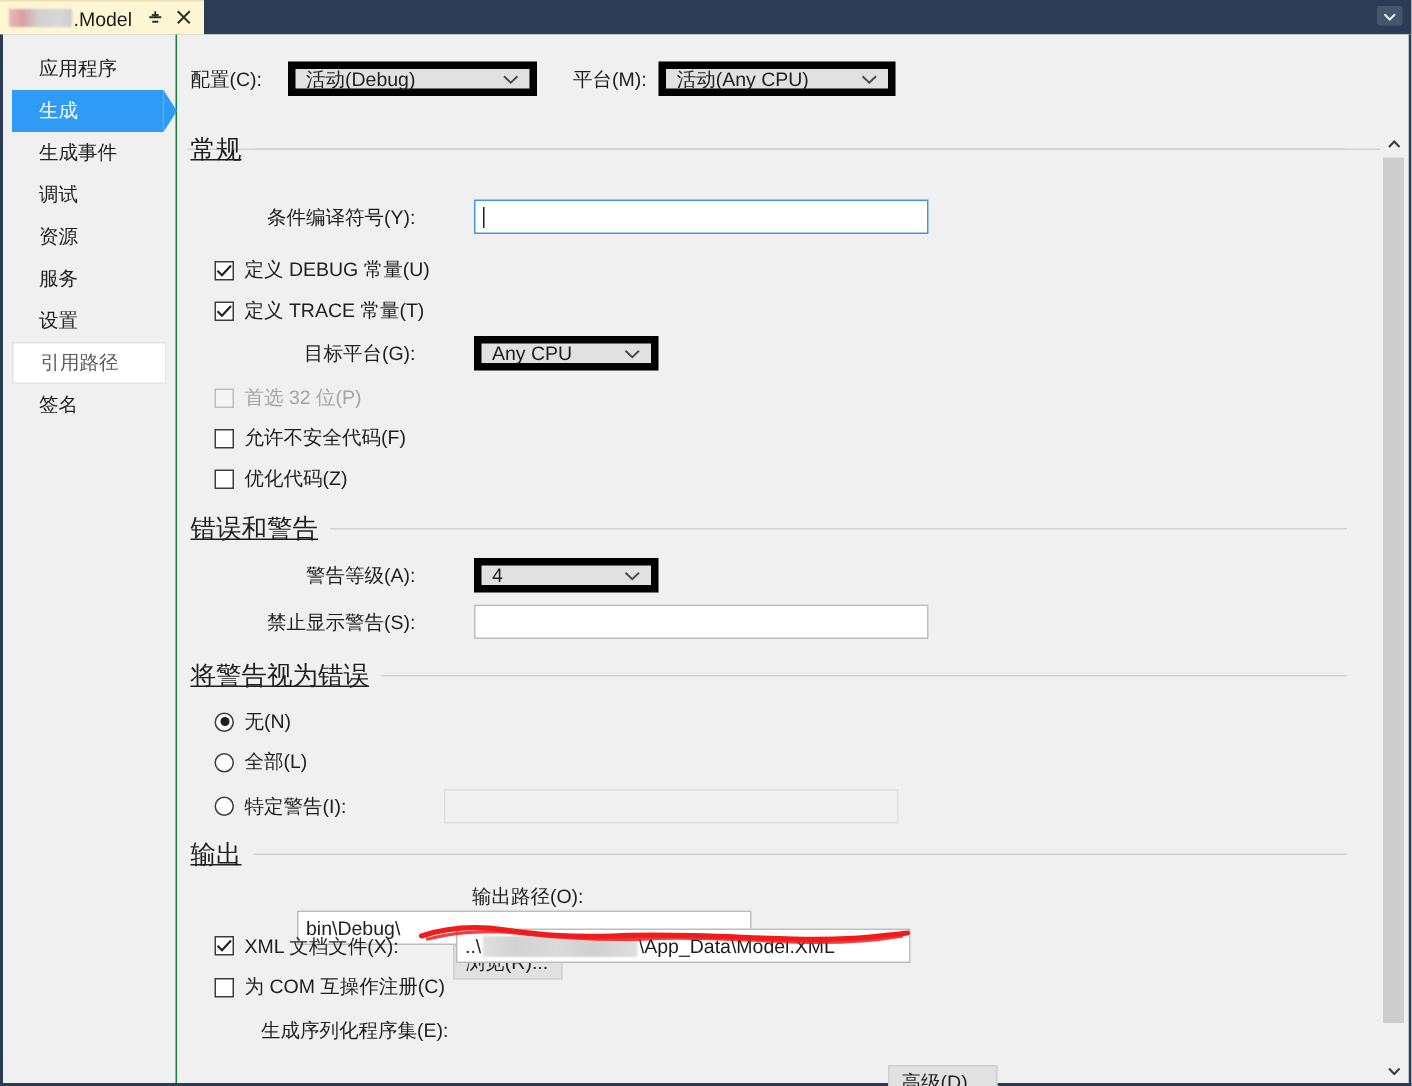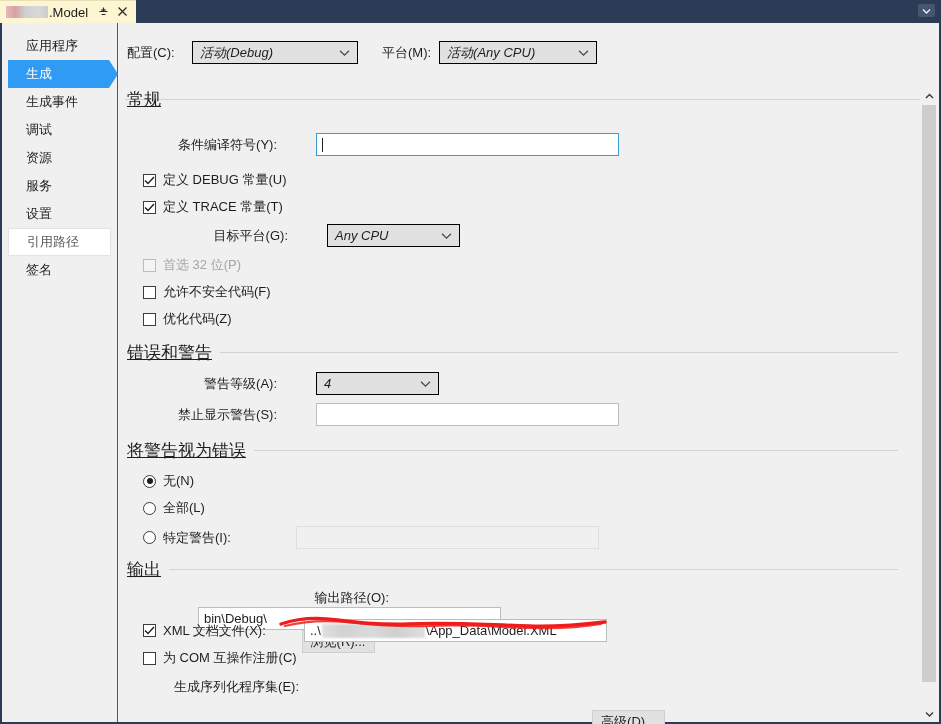--- a/index.html
+++ b/index.html
@@ -121,27 +121,26 @@
     font-size: 13px;
     color: #1e1e1e;
     white-space: nowrap;
   }
   .lbl.disabled { color: #a5a5a5; }
 
   
   .combo {
     height: 23px;
     background: #e1e1e1;
-    border: 1px solid #000000;
+    border: 5px solid #000000;
     display: flex; align-items: center;
     padding: 0 0 0 7px;
     font-size: 13px;
     color: #1e1e1e;
     position: relative;
-    font-style: italic;
   }
   .combo .chev {
     position: absolute; right: 7px; top: 50%;
     transform: translateY(-50%);
   }
   .combo .chev svg { display: block; }
 
   
   .tbox {
     height: 23px;
@@ -392,23 +391,23 @@
 
       <div class="row" style="left:24px; top:175px;">
         <span class="chk">
           <svg width="11" height="9" viewBox="0 0 11 9">
               <path d="M1 4.5 L4 7.5 L10 1" stroke="#1e1e1e" stroke-width="1.4" fill="none"></path>
             </svg>
         </span>
         <span class="lbl">定义 TRACE 常量(T)</span>
       </div>
 
-      <div class="row" style="left:51px; top:201px;">
+      <div class="row" style="left:40px; top:201px;">
         <span class="lbl" style="width:118px; text-align:right;">目标平台(G):</span>
-        <div class="combo" style="width:133px; margin-left:39px;">
+        <div class="combo" style="width:123px; margin-left:39px;">
           <span>Any CPU</span>
           <span class="chev">
             <svg width="11" height="7" viewBox="0 0 11 7">
                 <path d="M1 1.3 L5.5 5.6 L10 1.3" stroke="#4a4a4a" stroke-width="1.3" fill="none"></path>
               </svg>
           </span>
         </div>
       </div>
 
       <div class="row" style="left:24px; top:233px;">

